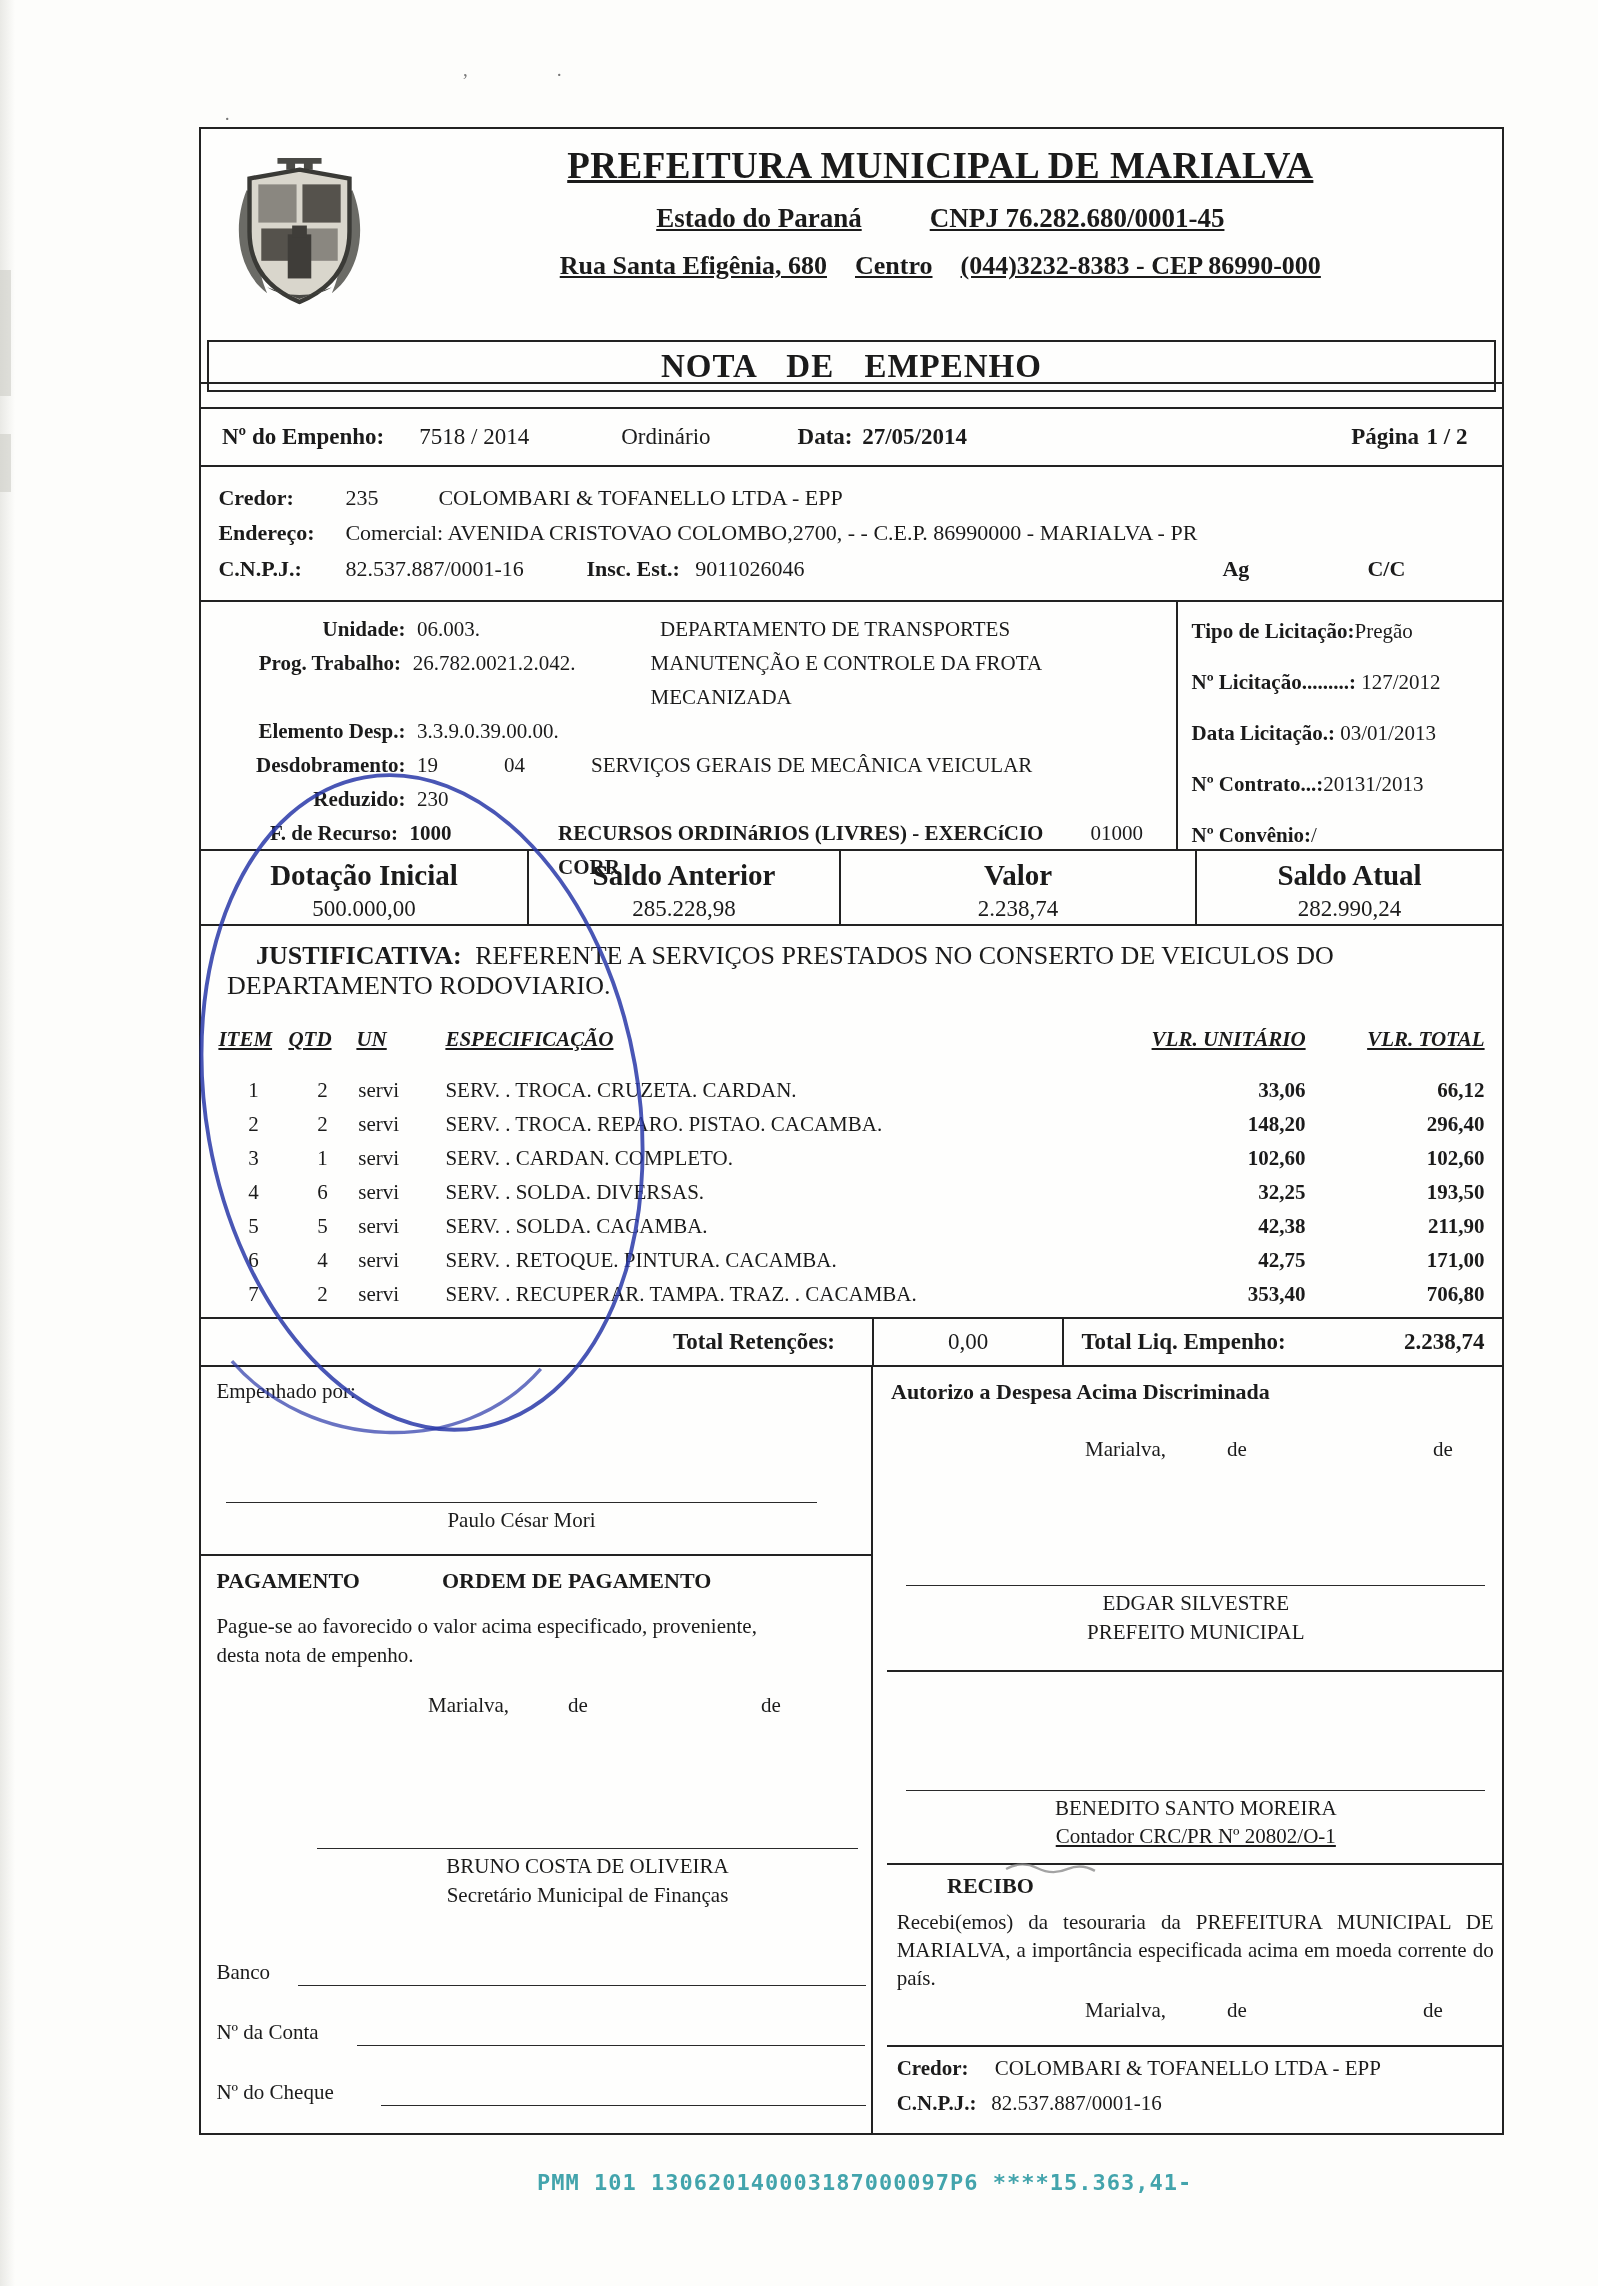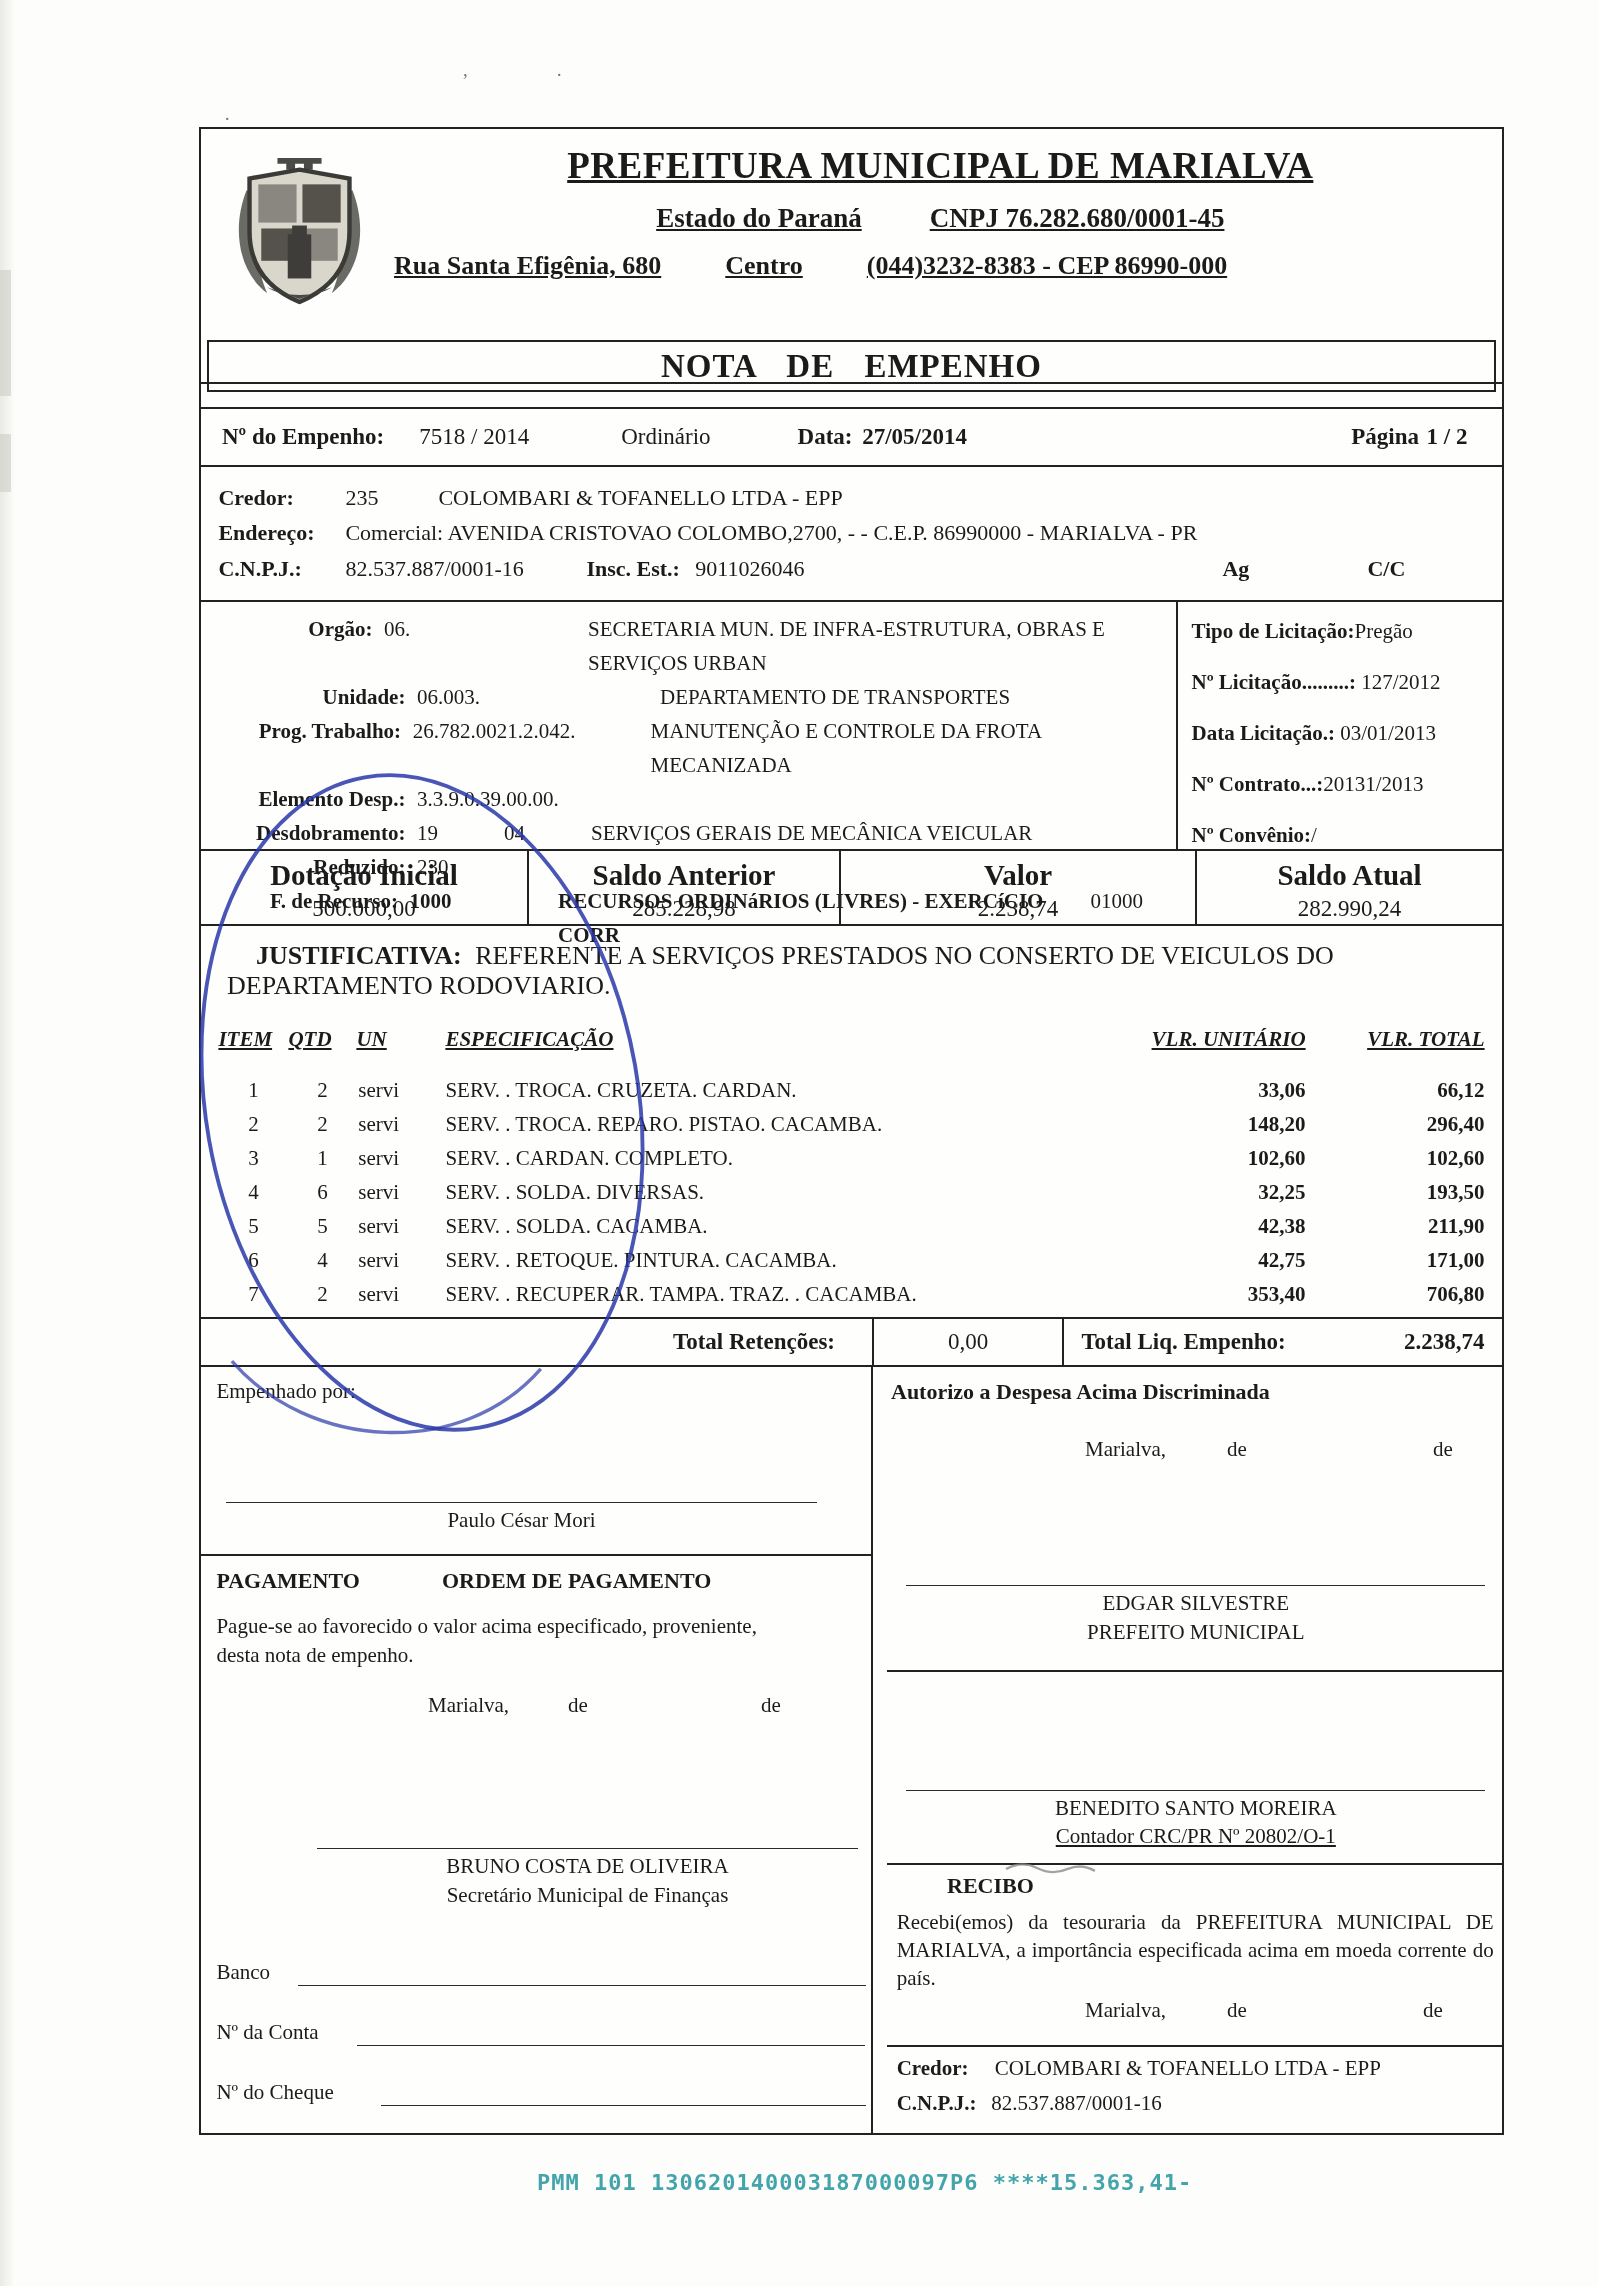--- a/index.html
+++ b/index.html
@@ -16,21 +16,21 @@
 
   .doc-frame{ position:absolute; left:199px; top:127px; width:1305px; height:2008px;
     border:2.9px solid #222; background:#fefefd; }
 
   
   .header-sec{ position:absolute; left:0; top:0; width:100%; height:255px; border-bottom:2.9px solid #222; }
   .logo{ position:absolute; left:25px; top:17.4px; width:147px; height:162px; }
   .head-text{ position:absolute; left:193px; right:15.4px; top:15.4px; text-align:center; }
   .h-title{ font-size:37px; font-weight:bold; text-decoration:underline; letter-spacing:0.5px; }
   .h-line2{ margin-top:15.4px; display:flex; justify-content:center; gap:68px; font-size:27px; font-weight:bold; }
-  .h-line3{ margin-top:17.4px; display:flex; justify-content:flex-start; gap:64px; font-size:26px; font-weight:bold; }
+  .h-line3{ margin-top:17.4px; display:flex; justify-content:center; gap:28px; font-size:26px; font-weight:bold; }
   .h-line2 span, .h-line3 span{ text-decoration:underline; }
 
   .nota-band{ position:absolute; left:5.8px; top:211px; width:calc(100% - 11.6px); height:52px;
     border:2.9px solid #222; display:flex; align-items:center; justify-content:center;
     font-size:33px; font-weight:bold; word-spacing:21px; letter-spacing:1px; }
 
   .empenho-band{ position:absolute; left:0; top:278px; width:100%; height:60px;
     border-top:2.9px solid #222; border-bottom:2.9px solid #222;
     display:flex; align-items:center; padding:0 21px; font-size:23px; }
   .b{ font-weight:bold; }
@@ -167,25 +167,20 @@
         <span style="width:241px;">82.537.887/0001-16</span>
         <span class="b">Insc. Est.:</span>
         <span style="margin-left:15.4px;">9011026046</span>
         <span class="b abs" style="left:1004px;">Ag</span>
         <span class="b abs" style="left:1149px;">C/C</span>
       </div>
     </div>
 
     <div class="class-sec">
       <div class="class-left">
-        <div class="cls-row">
-          <span class="cls-label">Orgão:</span>
-          <span class="cls-code">06.</span>
-          <span>SECRETARIA MUN. DE INFRA-ESTRUTURA, OBRAS E SERVIÇOS URBAN</span>
-        </div>
         <div class="cls-row">
           <span class="cls-label">Unidade:</span>
           <span class="cls-code">06.003.</span>
           <span>DEPARTAMENTO DE TRANSPORTES</span>
         </div>
         <div class="cls-row">
           <span class="cls-label">Prog. Trabalho:</span>
           <span class="cls-code">26.782.0021.2.042.</span>
           <span>MANUTENÇÃO E CONTROLE DA FROTA MECANIZADA</span>
         </div>

